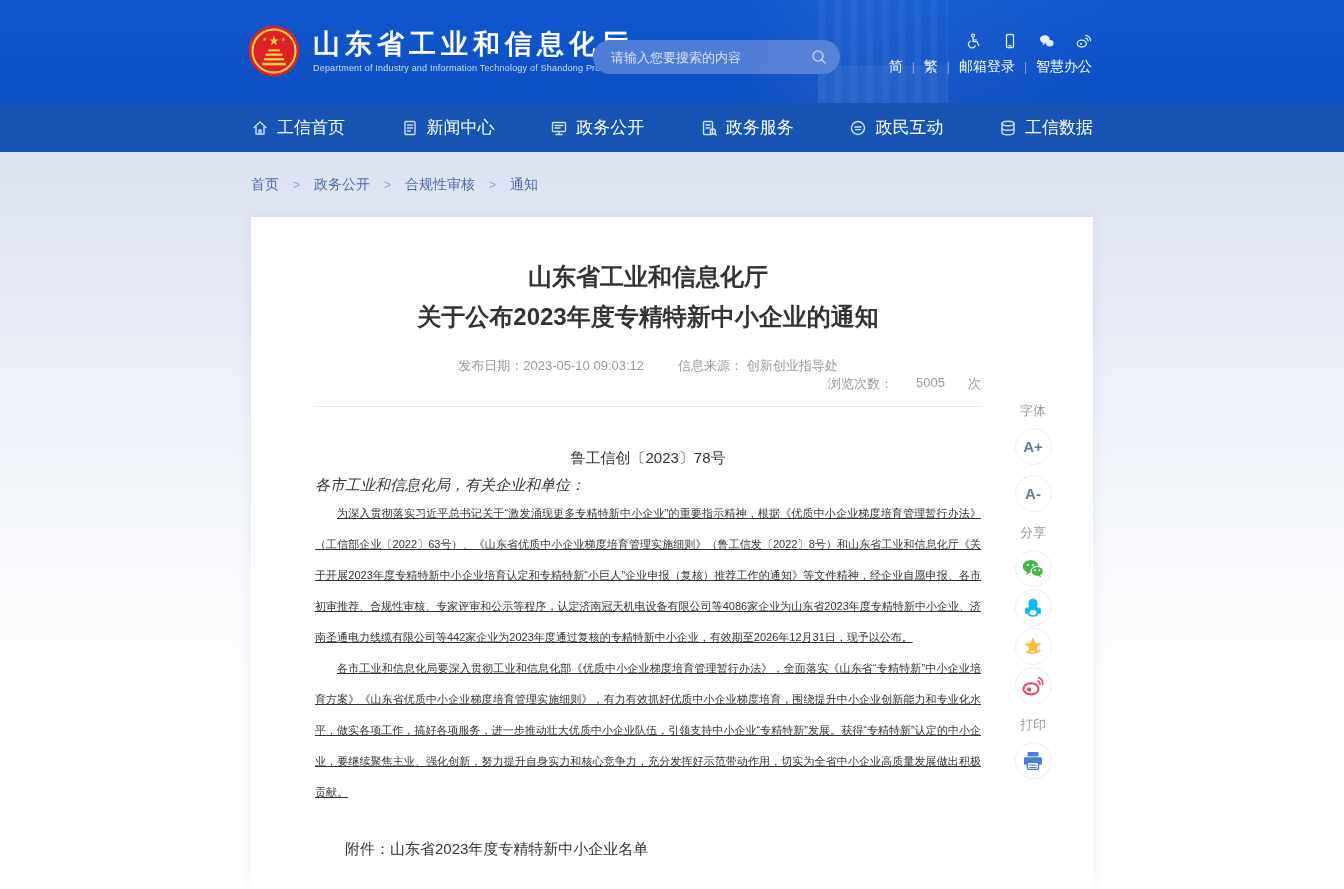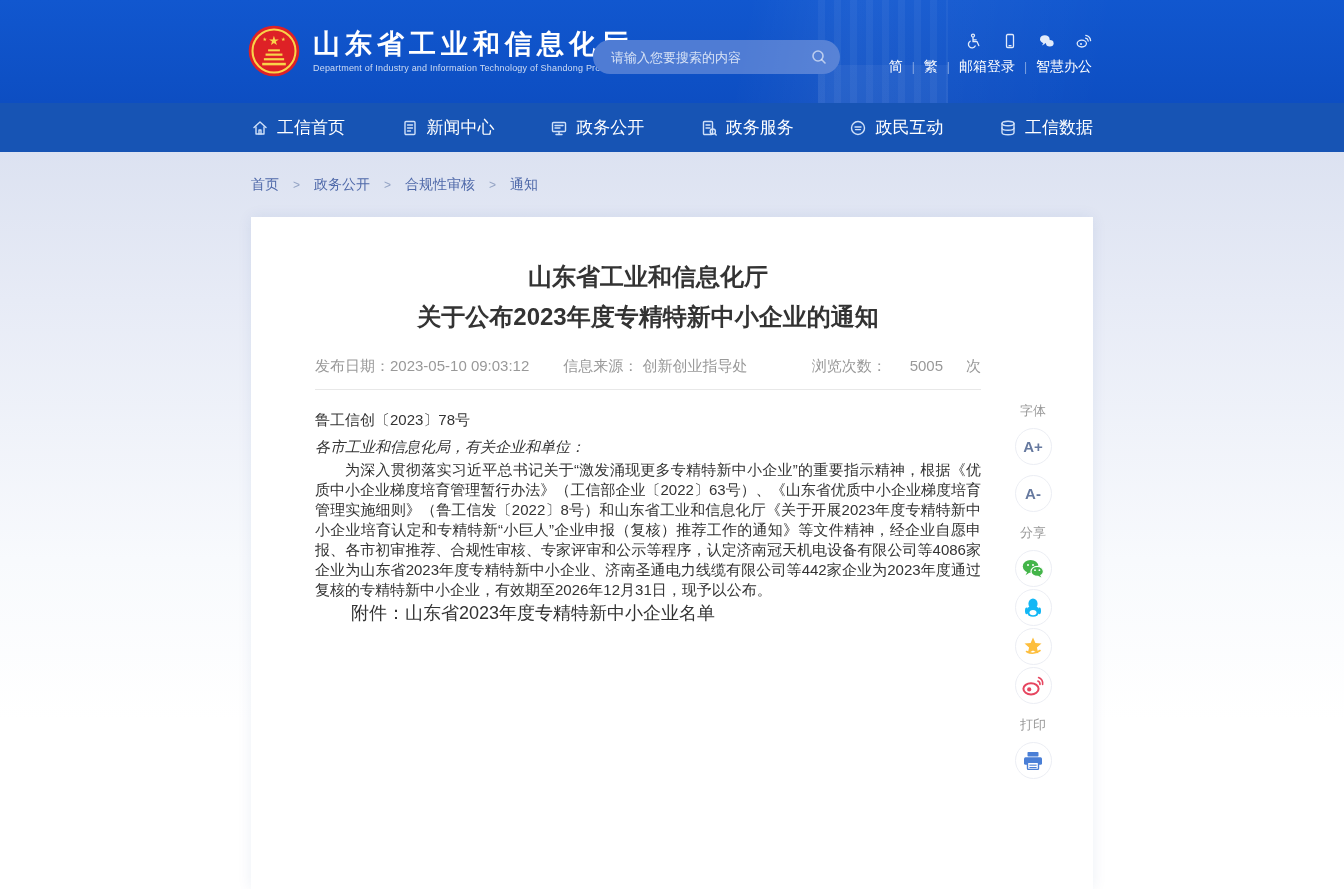--- a/index.html
+++ b/index.html
@@ -54,28 +54,28 @@
   .crumb-sep { color:#93a3c4; font-size:12px; }
 
   
   .card { position:absolute; top:217px; left:251px; width:842px; height:672px; background:#fff;
     box-shadow:0 0 14px rgba(30,60,140,.08); overflow:hidden; }
   .content-col { width:666px; margin-left:64px; padding-top:40px; color:#333; }
 
   .article-title { text-align:center; font-size:24px; font-weight:bold; line-height:40px; color:#333; }
 
   .meta-row { display:flex; align-items:center; margin-top:20px; padding-bottom:13px;
-    border-bottom:1px solid #e8e8e8; font-size:15px; color:#999; }
+    border-bottom:1px solid #e8e8e8; font-size:13px; color:#999;flex-direction:column; }
   .meta-left { display:flex; gap:34px; }
   .meta-views { margin-left:auto; display:flex; gap:23px; }
 
-  .doc-number { font-size:15px; margin-top:16px; line-height:27px; }
+  .doc-number { text-align:center; font-size:15px; margin-top:37px; line-height:27px; }
   .salutation { font-size:15px; line-height:27px; margin-top:0;font-style:italic; }
-  .body-para { font-size:15px; line-height:20px; text-indent:2em; text-align:justify; }
-  .attachment { font-size:18px; line-height:27px; text-indent:2em; cursor:pointer; }
+  .body-para { font-size:11px; line-height:31px; text-indent:2em; text-align:justify;text-decoration:underline; }
+  .attachment { font-size:15px; line-height:27px; text-indent:2em; margin-top:27px; cursor:pointer; }
 
   
   .side-toolbar { position:absolute; left:1007px; top:390px; width:52px; text-align:center; }
   .tb-label { font-size:13px; color:#999; margin:12px 0 8px; }
   .tb-btn { width:37px; height:37px; border-radius:50%; background:#fff; border:1px solid #eceef4;
     margin:2px auto; display:flex; align-items:center; justify-content:center; cursor:pointer;
     font-size:15px; font-weight:bold; color:#66799f; font-family:inherit; }
   .tb-btn svg { display:block; }
   .tb-gap { height:6px; }
 </style>
@@ -237,20 +237,21 @@
         <div class="meta-views">
           <span>浏览次数：</span>
           <span>5005</span>
           <span>次</span>
         </div>
       </div>
 
       <p class="doc-number">鲁工信创〔2023〕78号</p>
       <p class="salutation">各市工业和信息化局，有关企业和单位：</p>
       <p class="body-para">为深入贯彻落实习近平总书记关于“激发涌现更多专精特新中小企业”的重要指示精神，根据《优质中小企业梯度培育管理暂行办法》（工信部企业〔2022〕63号）、《山东省优质中小企业梯度培育管理实施细则》（鲁工信发〔2022〕8号）和山东省工业和信息化厅《关于开展2023年度专精特新中小企业培育认定和专精特新“小巨人”企业申报（复核）推荐工作的通知》等文件精神，经企业自愿申报、各市初审推荐、合规性审核、专家评审和公示等程序，认定济南冠天机电设备有限公司等4086家企业为山东省2023年度专精特新中小企业、济南圣通电力线缆有限公司等442家企业为2023年度通过复核的专精特新中小企业，有效期至2026年12月31日，现予以公布。</p>
+      <p class="body-para">各市工业和信息化局要深入贯彻工业和信息化部《优质中小企业梯度培育管理暂行办法》，全面落实《山东省“专精特新”中小企业培育方案》《山东省优质中小企业梯度培育管理实施细则》，有力有效抓好优质中小企业梯度培育，围绕提升中小企业创新能力和专业化水平，做实各项工作，搞好各项服务，进一步推动壮大优质中小企业队伍，引领支持中小企业“专精特新”发展。获得“专精特新”认定的中小企业，要继续聚焦主业、强化创新，努力提升自身实力和核心竞争力，充分发挥好示范带动作用，切实为全省中小企业高质量发展做出积极贡献。</p>
 
       <p class="attachment">附件：山东省2023年度专精特新中小企业名单</p>
 
     </div>
   </main>
 
   <aside class="side-toolbar">
     <div class="tb-label">字体</div>
     <button class="tb-btn">A+</button>
     <div class="tb-gap"></div>

